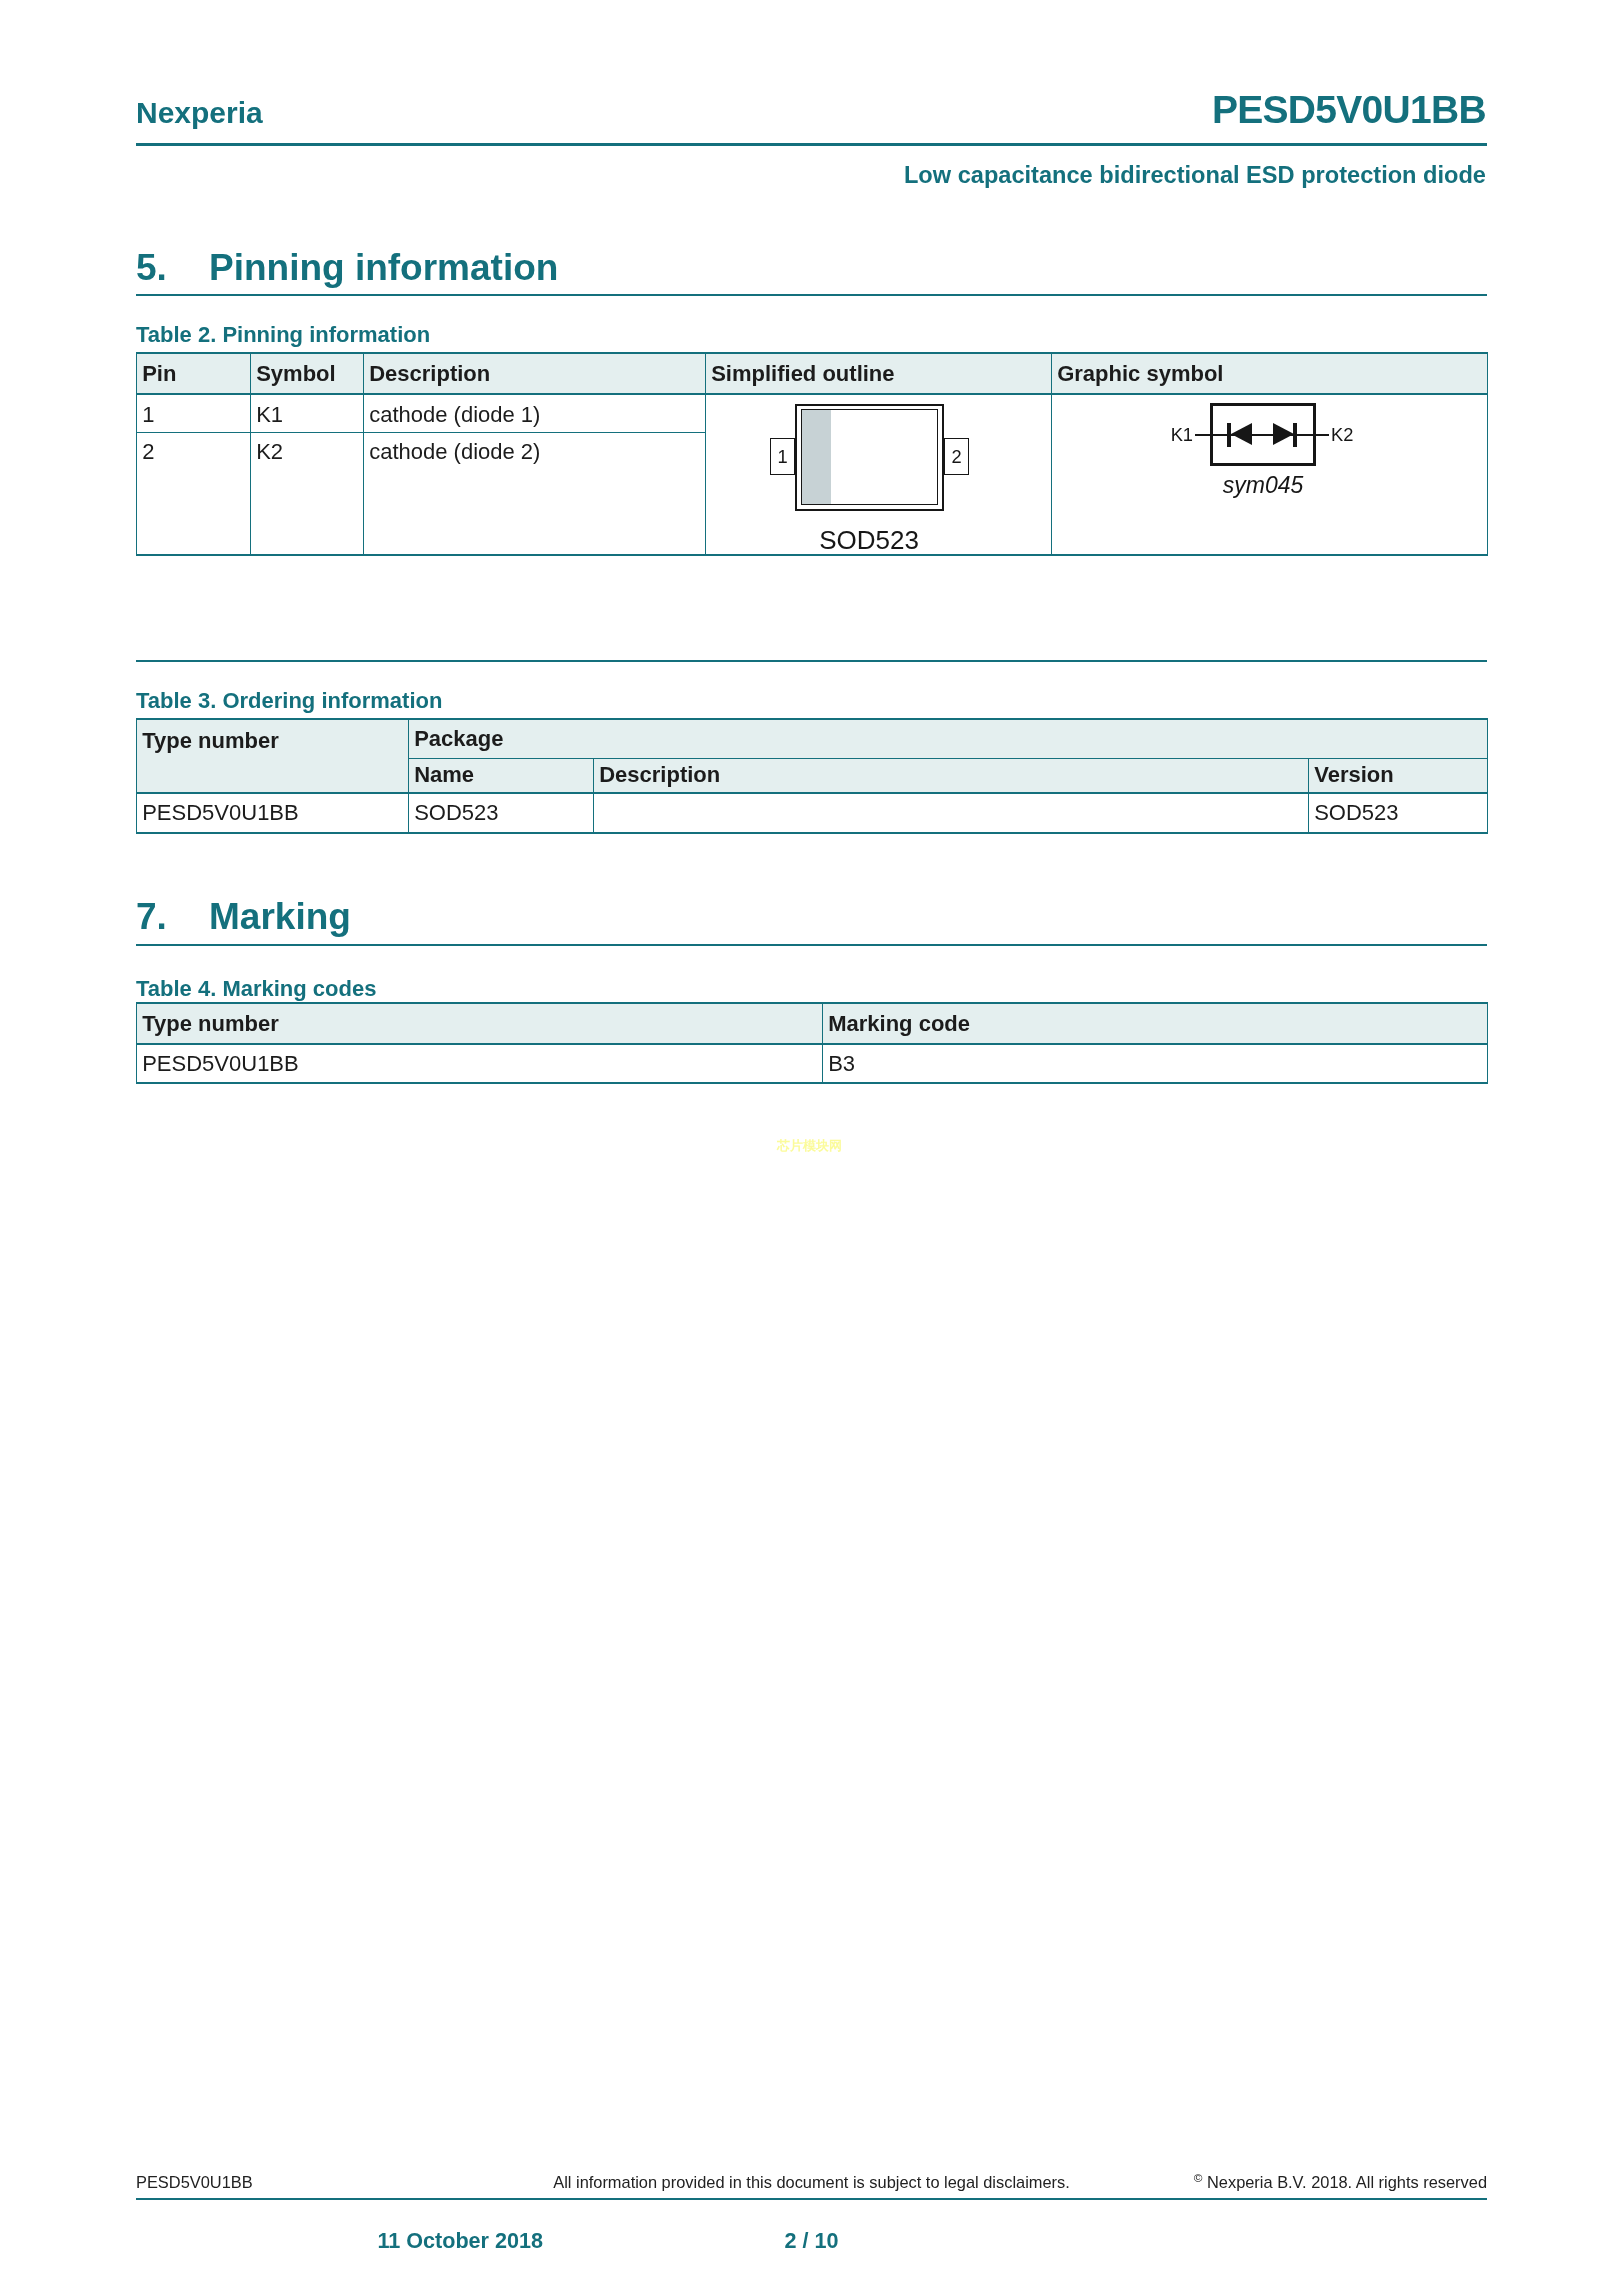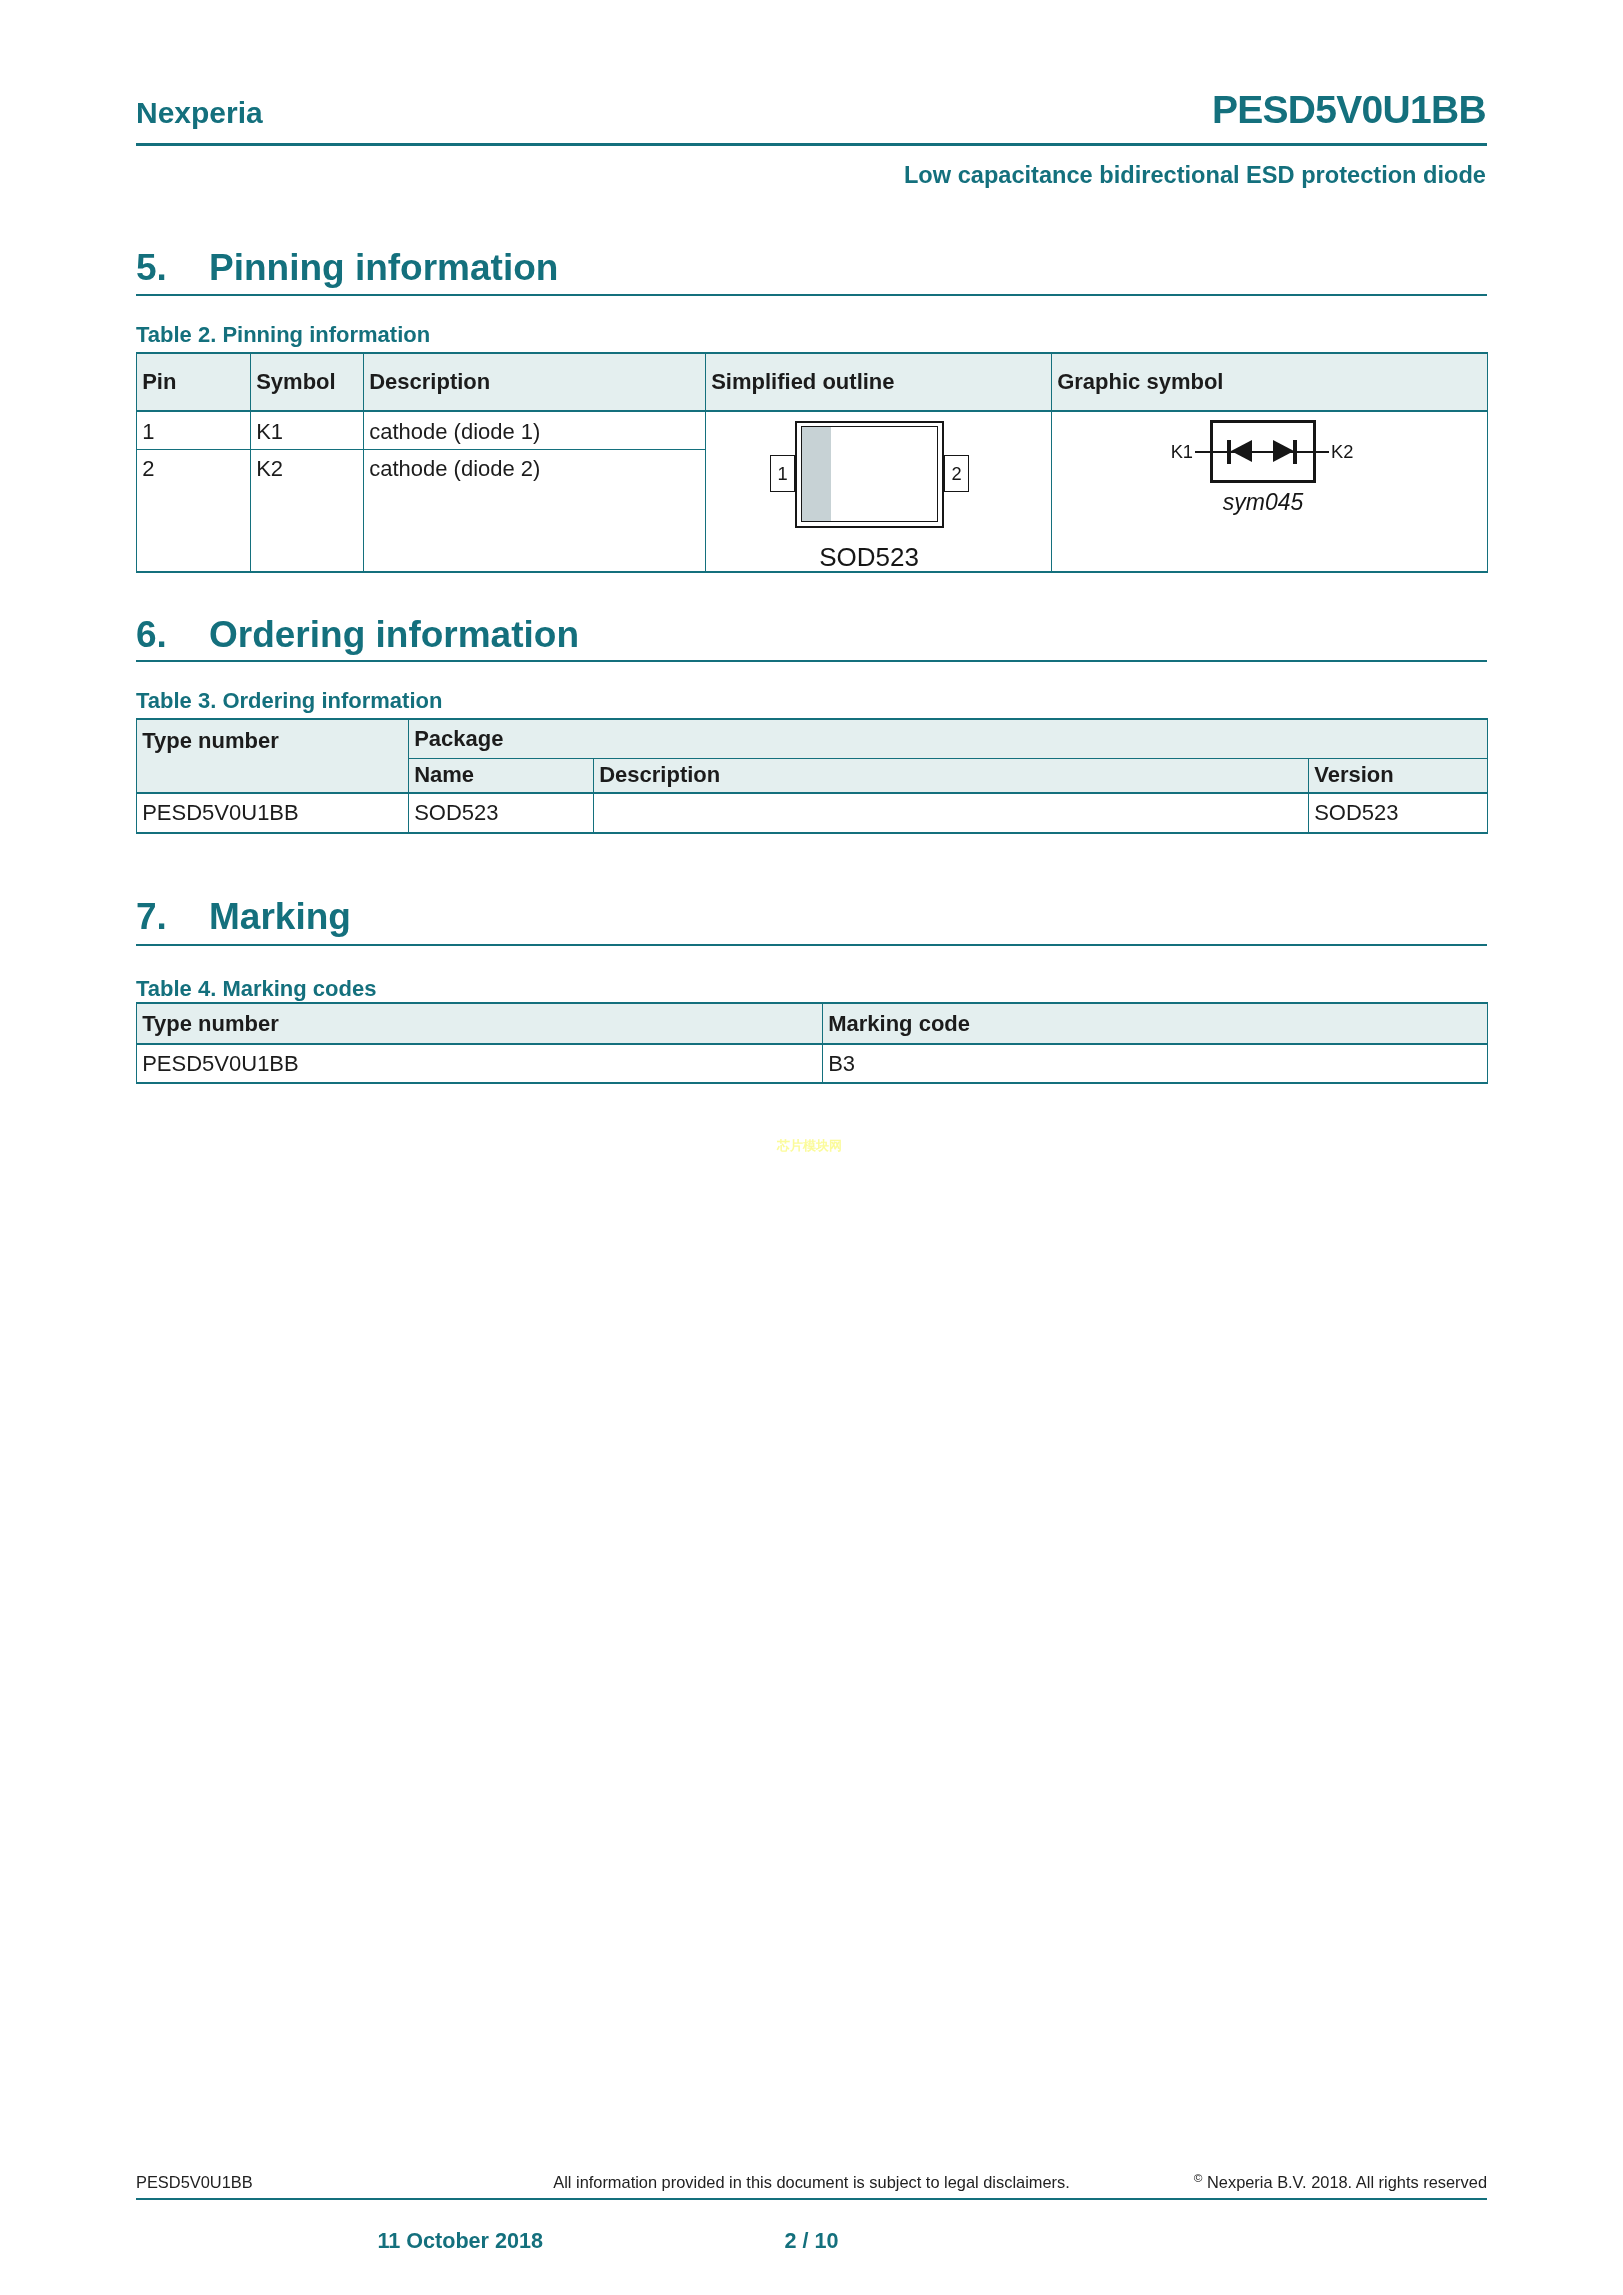--- a/index.html
+++ b/index.html
@@ -30,21 +30,21 @@
   
   .dtable{position:absolute;left:136px;width:1351px;border-collapse:collapse;table-layout:fixed;}
   .dtable th,.dtable td{border:1.3px solid var(--teal);font-size:22px;color:var(--ink);
     padding:3.9px 3.9px 3.9px 5.2px;text-align:left;vertical-align:middle;overflow:hidden;}
   .dtable th{font-weight:bold;background:var(--hdr-bg);}
   .bt3{border-top-width:2px !important;}
   .bb3{border-bottom-width:2px !important;}
   .bb4{border-bottom-width:2.6px !important;}
   
   .t2{top:352px;}
-  .t2 th{height:58px;}
+  .t2 th{height:41px;}
   .t2 tr.r1 td{height:38px;vertical-align:top;padding-top:6.5px;}
   .t2 tr.r2 td{height:123px;vertical-align:top;padding-top:6.5px;}
   .t2 td.fig{position:relative;padding:0;vertical-align:top;}
   
   .t3{top:718px;}
   .t3 th.type-th{vertical-align:top;padding-top:7.9px;}
   .t3 tr.hr1 th{height:39px;}
   .t3 tr.hr2 th{height:31px;}
   .t3 tr.dr td{height:40px;}
   
@@ -154,23 +154,20 @@
       </td>
     </tr>
     <tr class="r2">
       <td class="bb3">2</td>
       <td class="bb3">K2</td>
       <td class="bb3">cathode (diode 2)</td>
     </tr>
   </tbody>
     </table>
 
-  <div class="h2" style="top:614px;">
-    <span class="h2-num">6.</span><span>Ordering information</span>
-  </div>
   <div class="sec-rule" style="top:660px;"></div>
   <div class="tcaption" style="top:688px;">Table 3. Ordering information</div>
 
   <table class="dtable t3">
     <colgroup>
       <col style="width:272px">
         <col style="width:185px">
         <col style="width:715px">
         <col style="width:179px">
     </colgroup>

